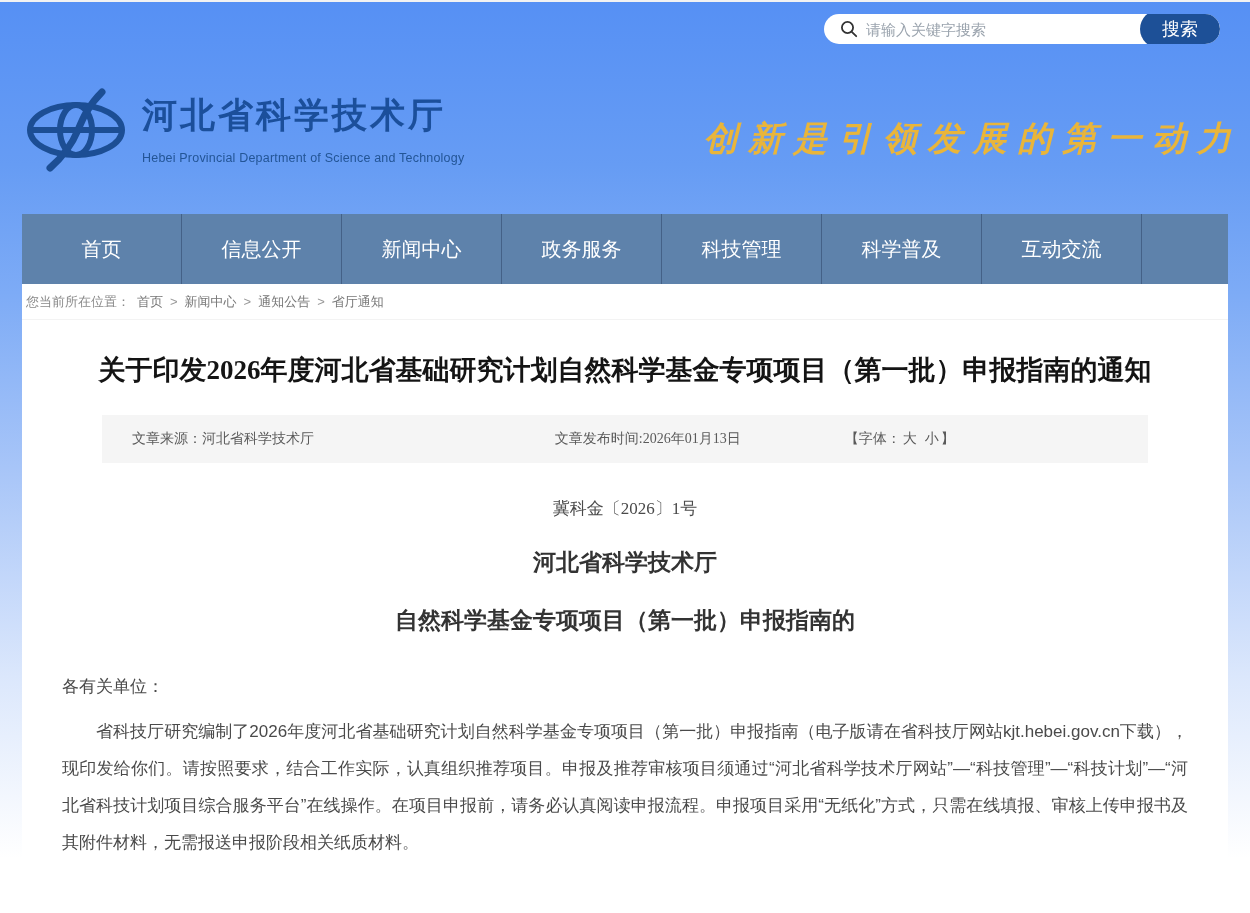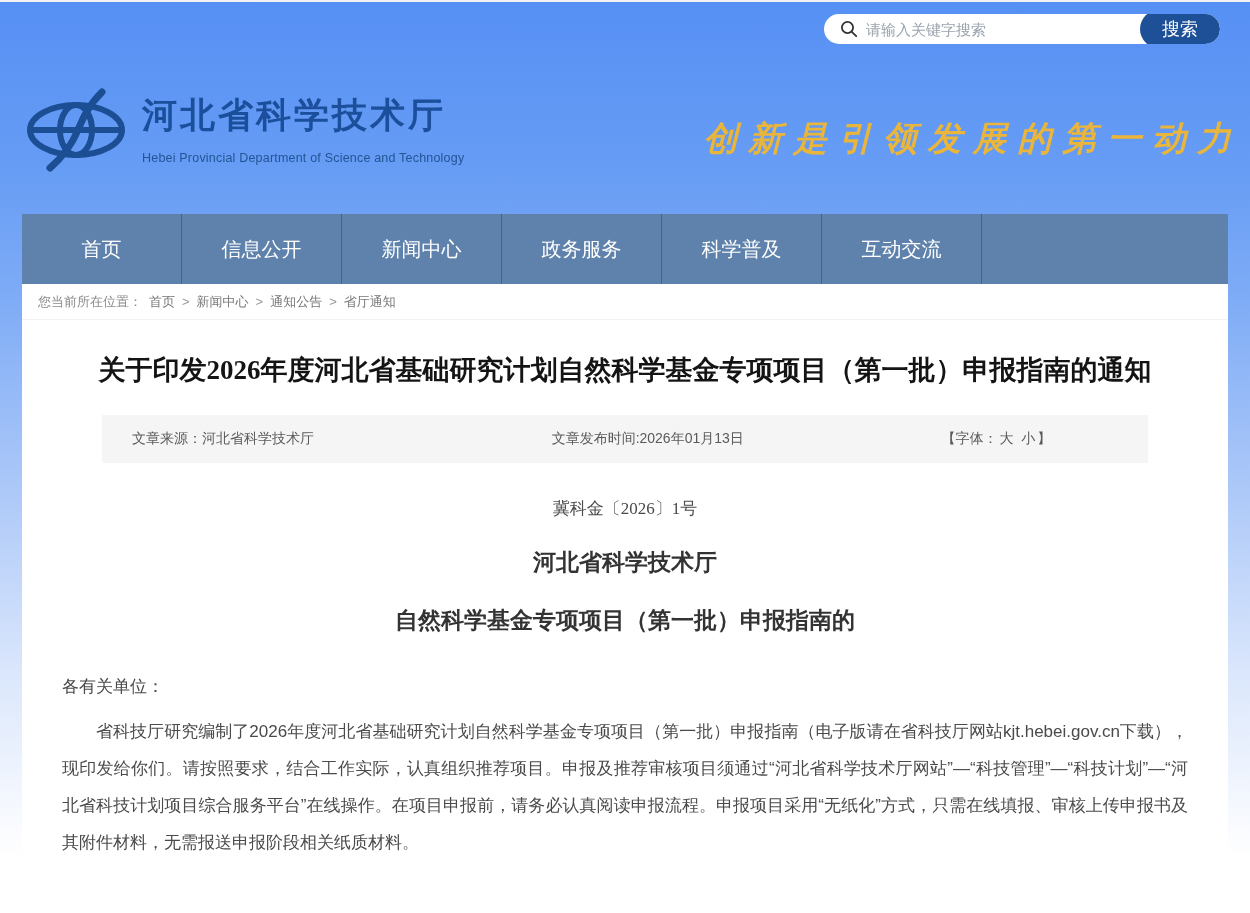--- a/index.html
+++ b/index.html
@@ -63,40 +63,40 @@
     color: #ffffff; font-size: 20px; cursor: pointer;
     border-right: 1px solid rgba(25,45,75,0.38);
   }
   .nav-filler { flex: 1; }
 
   
   .panel { width: 1206px; margin: 0 auto; background: #ffffff; min-height: 640px; }
 
   .breadcrumb {
     height: 36px; display: flex; align-items: center; gap: 7px;
-    padding-left: 16px; font-size: 13px; color: #8a8a8a;
+    padding-left: 4px; font-size: 13px; color: #8a8a8a;
     border-bottom: 1px solid #f3f3f3;
   }
   .crumb-link { color: #777; cursor: pointer; }
   .crumb-sep { color: #999; }
 
   .article-title {
     margin: 24px 39px 18px;
     text-align: center; font-weight: bold; font-size: 27px; line-height: 1.95;
     color: #141414;
   }
 
   .meta-bar {
     margin: 4px 80px 0; height: 48px; background: #f5f5f5;
     display: grid; grid-template-columns: 1.15fr 1.3fr 1fr; align-items: center;
     font-size: 14px; color: #5a5a5a;
   }
   .meta-source { padding-left: 30px; }
-  .meta-time { text-align: center; }
-  .meta-font { text-align: center; }
+  .meta-time { text-align: center; font-family: Liberation Serif, serif; }
+  .meta-font { text-align: left; }
   .font-size-btn { cursor: pointer; padding: 0 2px; }
 
   .doc-number { margin-top: 34px; text-align: center; font-size: 17px; color: #4a4a4a; }
   .doc-line {
     text-align: center; font-weight: bold; font-size: 23px; color: #333333;
     margin-top: 27px;
   }
   .doc-line.wide-gap { word-spacing: 2.2em; }
 
   .body-text { margin: 32px 40px 0; font-size: 17px; color: #4a4a4a; line-height: 2.18; }
@@ -139,20 +139,21 @@
   </div>
 
   <div class="slogan">创新是引领发展的第一动力</div>
 </div>
 
 <div class="nav">
   <div class="nav-item">首页</div>
   <div class="nav-item">信息公开</div>
   <div class="nav-item">新闻中心</div>
   <div class="nav-item">政务服务</div>
+  <div class="nav-item">科技管理</div>
   <div class="nav-item">科学普及</div>
   <div class="nav-item">互动交流</div>
   <div class="nav-filler"></div>
 </div>
 
 <div class="panel">
 
   <div class="breadcrumb">
     <span>您当前所在位置：</span>
     <span class="crumb-link">首页</span>

